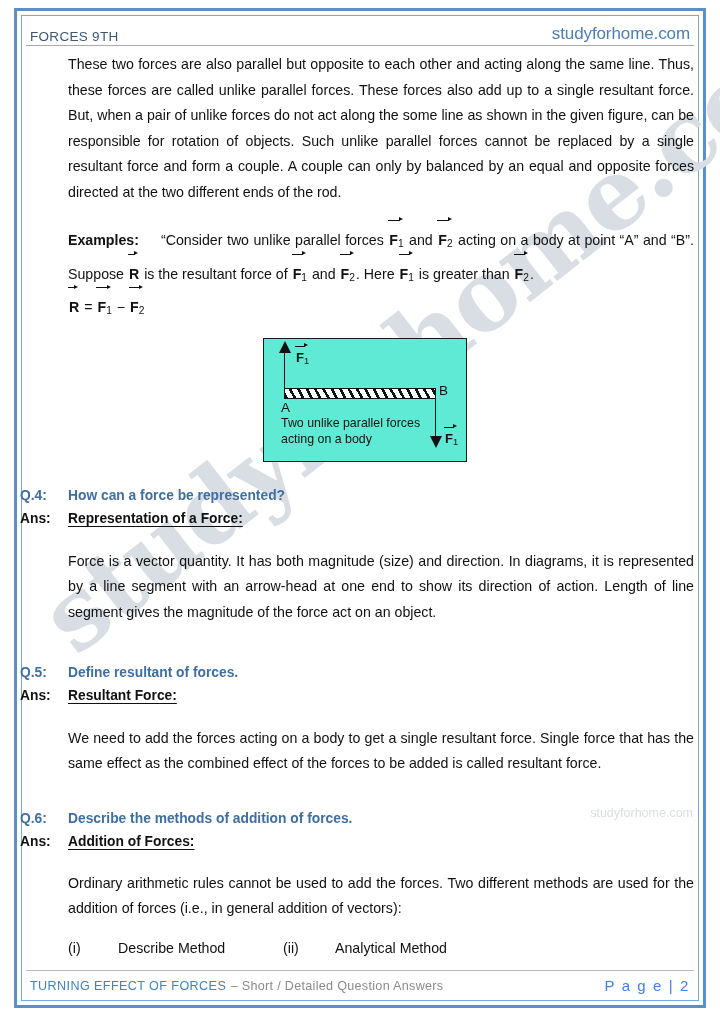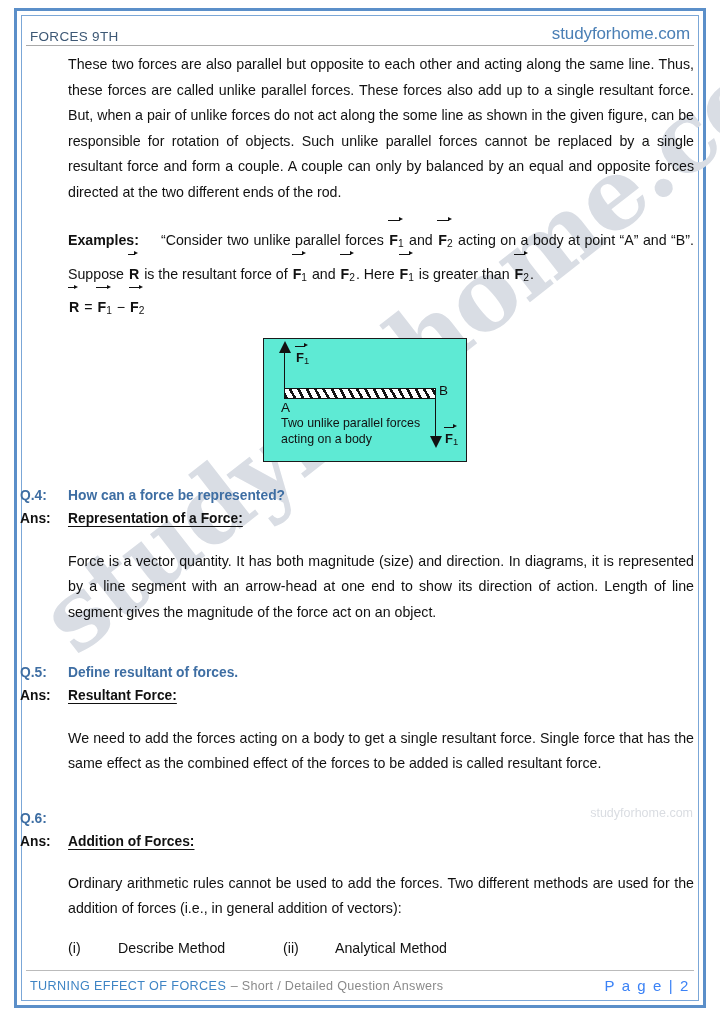--- a/index.html
+++ b/index.html
@@ -402,20 +402,21 @@
       <span class="qa-tag ans">Ans:</span>
       <span class="qa-a-heading">Resultant Force:</span>
     </div>
     <div class="spacer-8"></div>
     <p class="qa-body">We need to add the forces acting on a body to get a single resultant force. Single force that has the same effect as the combined effect of the forces to be added is called resultant force.</p>
 
     <div class="spacer-20"></div>
 
     <div class="qa-row">
       <span class="qa-tag">Q.6:</span>
+      <span class="qa-q">Describe the methods of addition of forces.</span>
     </div>
     <div class="spacer-8"></div>
     <div class="qa-row">
       <span class="qa-tag ans">Ans:</span>
       <span class="qa-a-heading">Addition of Forces:</span>
     </div>
     <div class="spacer-8"></div>
     <p class="qa-body">Ordinary arithmetic rules cannot be used to add the forces. Two different methods are used for the addition of forces (i.e., in general addition of vectors):</p>
 
     <div class="methods">

